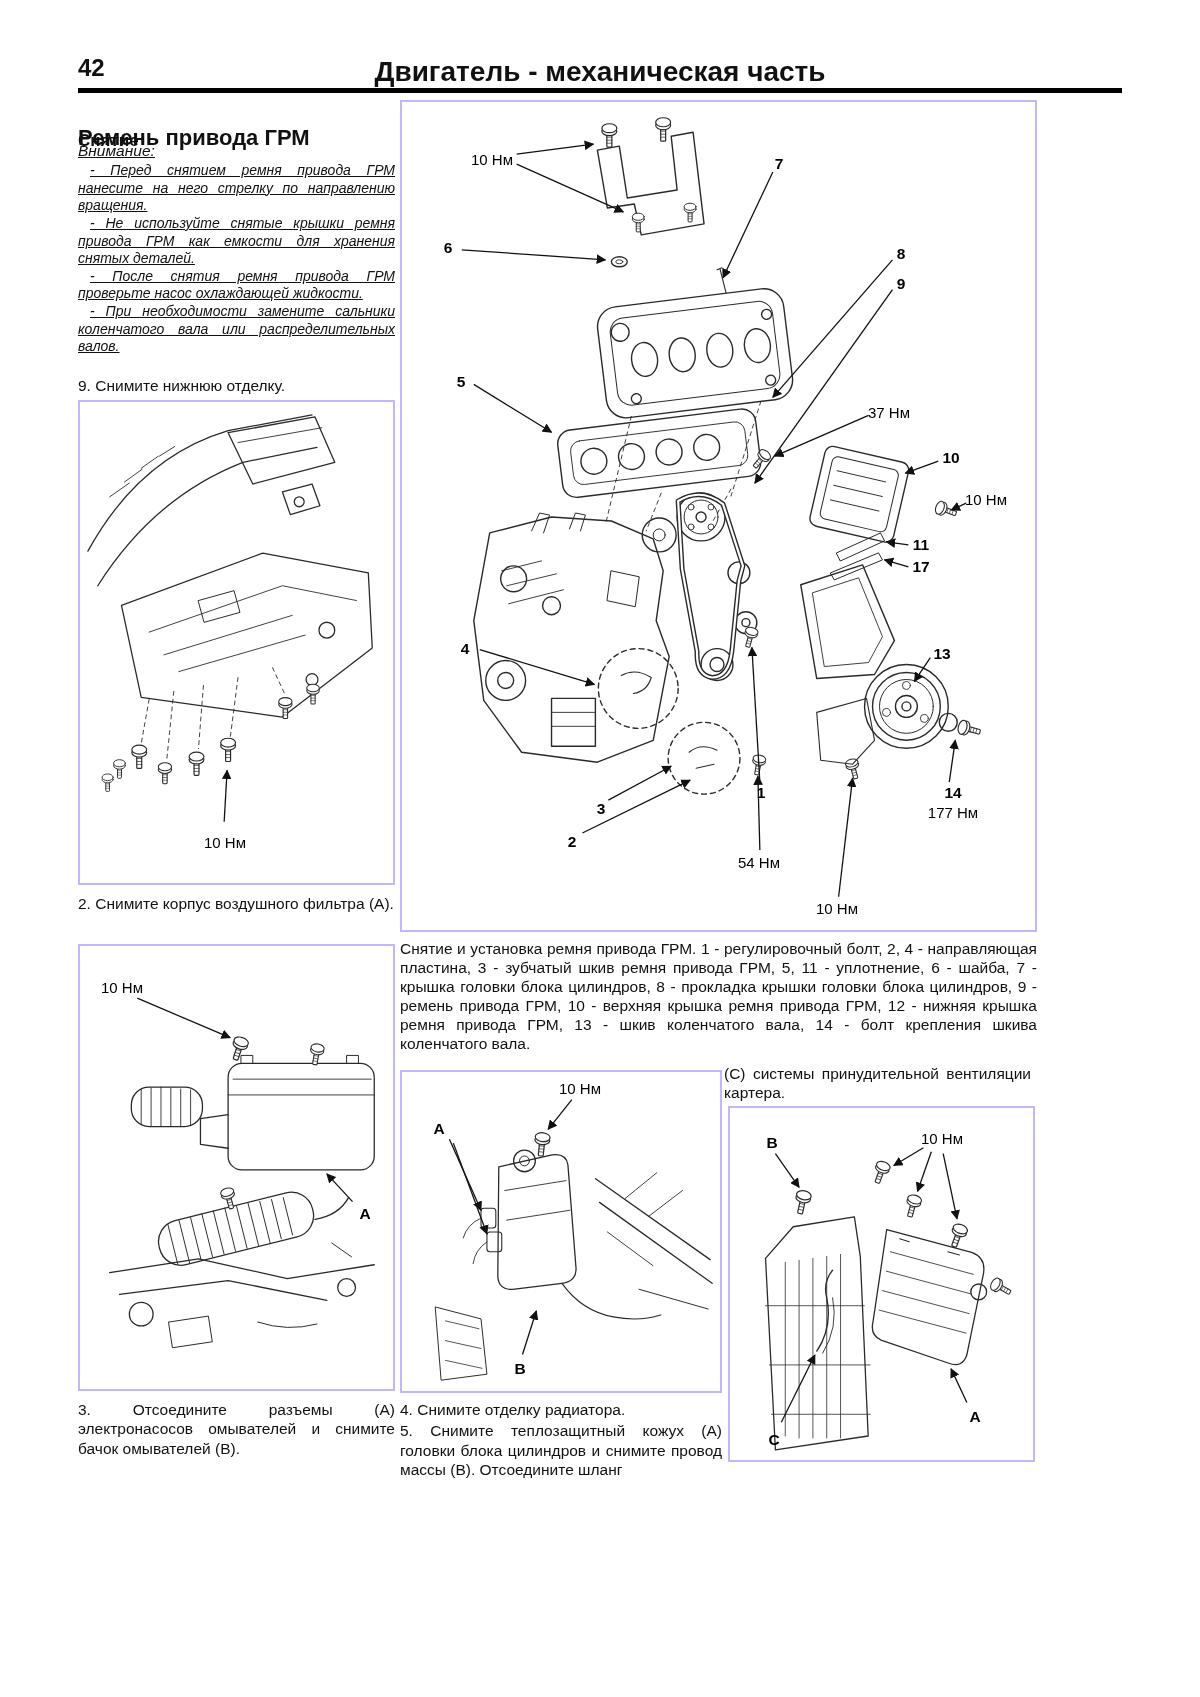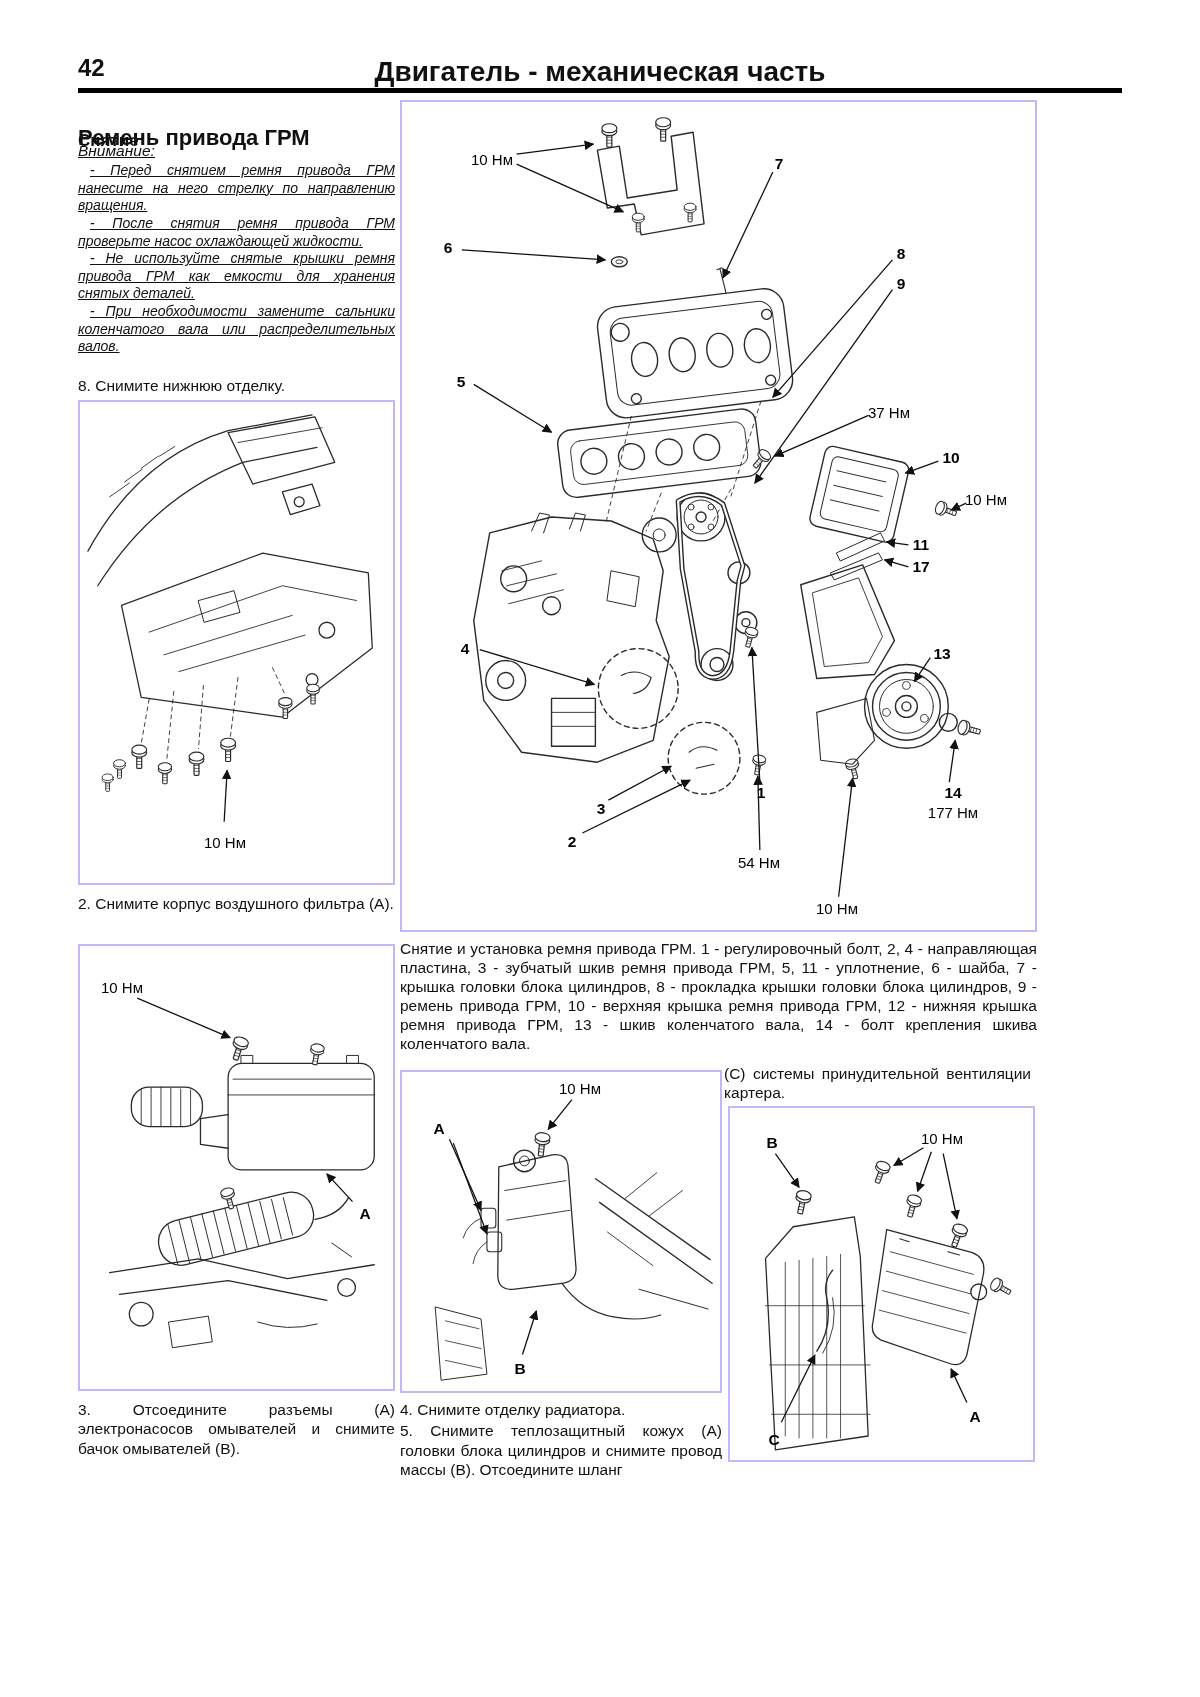--- a/index.html
+++ b/index.html
@@ -63,26 +63,26 @@
   <div class="hdr-num">42</div>
   <div class="hdr-title">Двигатель - механическая часть</div>
   <div class="hdr-rule"></div>
 
   <h2 class="sec-title">Ремень привода ГРМ</h2>
   <h3 class="sec-sub">Снятие</h3>
 
   <div class="warnblock">
     <div class="warn-head">Внимание:</div>
     <p class="warn-item">- Перед снятием ремня привода ГРМ нанесите на него стрелку по направлению вращения.</p>
+    <p class="warn-item">- Не используйте снятые крышки ремня привода ГРМ как емкости для хранения снятых деталей.</p>
     <p class="warn-item">- После снятия ремня привода ГРМ проверьте насос охлаждающей жидкости.</p>
-    <p class="warn-item">- Не используйте снятые крышки ремня привода ГРМ как емкости для хранения снятых деталей.</p>
     <p class="warn-item">- При необходимости замените сальники коленчатого вала или распределительных валов.</p>
   </div>
 
-  <p class="para step1">8. Снимите нижнюю отделку.</p>
+  <p class="para step1">9. Снимите нижнюю отделку.</p>
 
   <figure class="fig fig-undercover">
     <svg viewBox="0 0 317 485">
       <g stroke="#2a2a2a" fill="none" stroke-width="1.3" stroke-linecap="round" stroke-linejoin="round">
         <path d="M8,150 Q60,55 150,28 L235,12"></path>
         <path d="M18,185 Q75,95 165,60 L240,45"></path>
         <path d="M30,95 l20,-14 M45,80 l18,-13 M62,66 l17,-12 M80,54 l16,-10" stroke-width="0.9"></path>
         <path d="M150,30 L238,14 L258,60 L175,82 Z"></path>
         <path d="M160,40 L245,25" stroke-width="0.9"></path>
         <path d="M205,90 l30,-8 l8,22 l-30,9 Z"></path>

